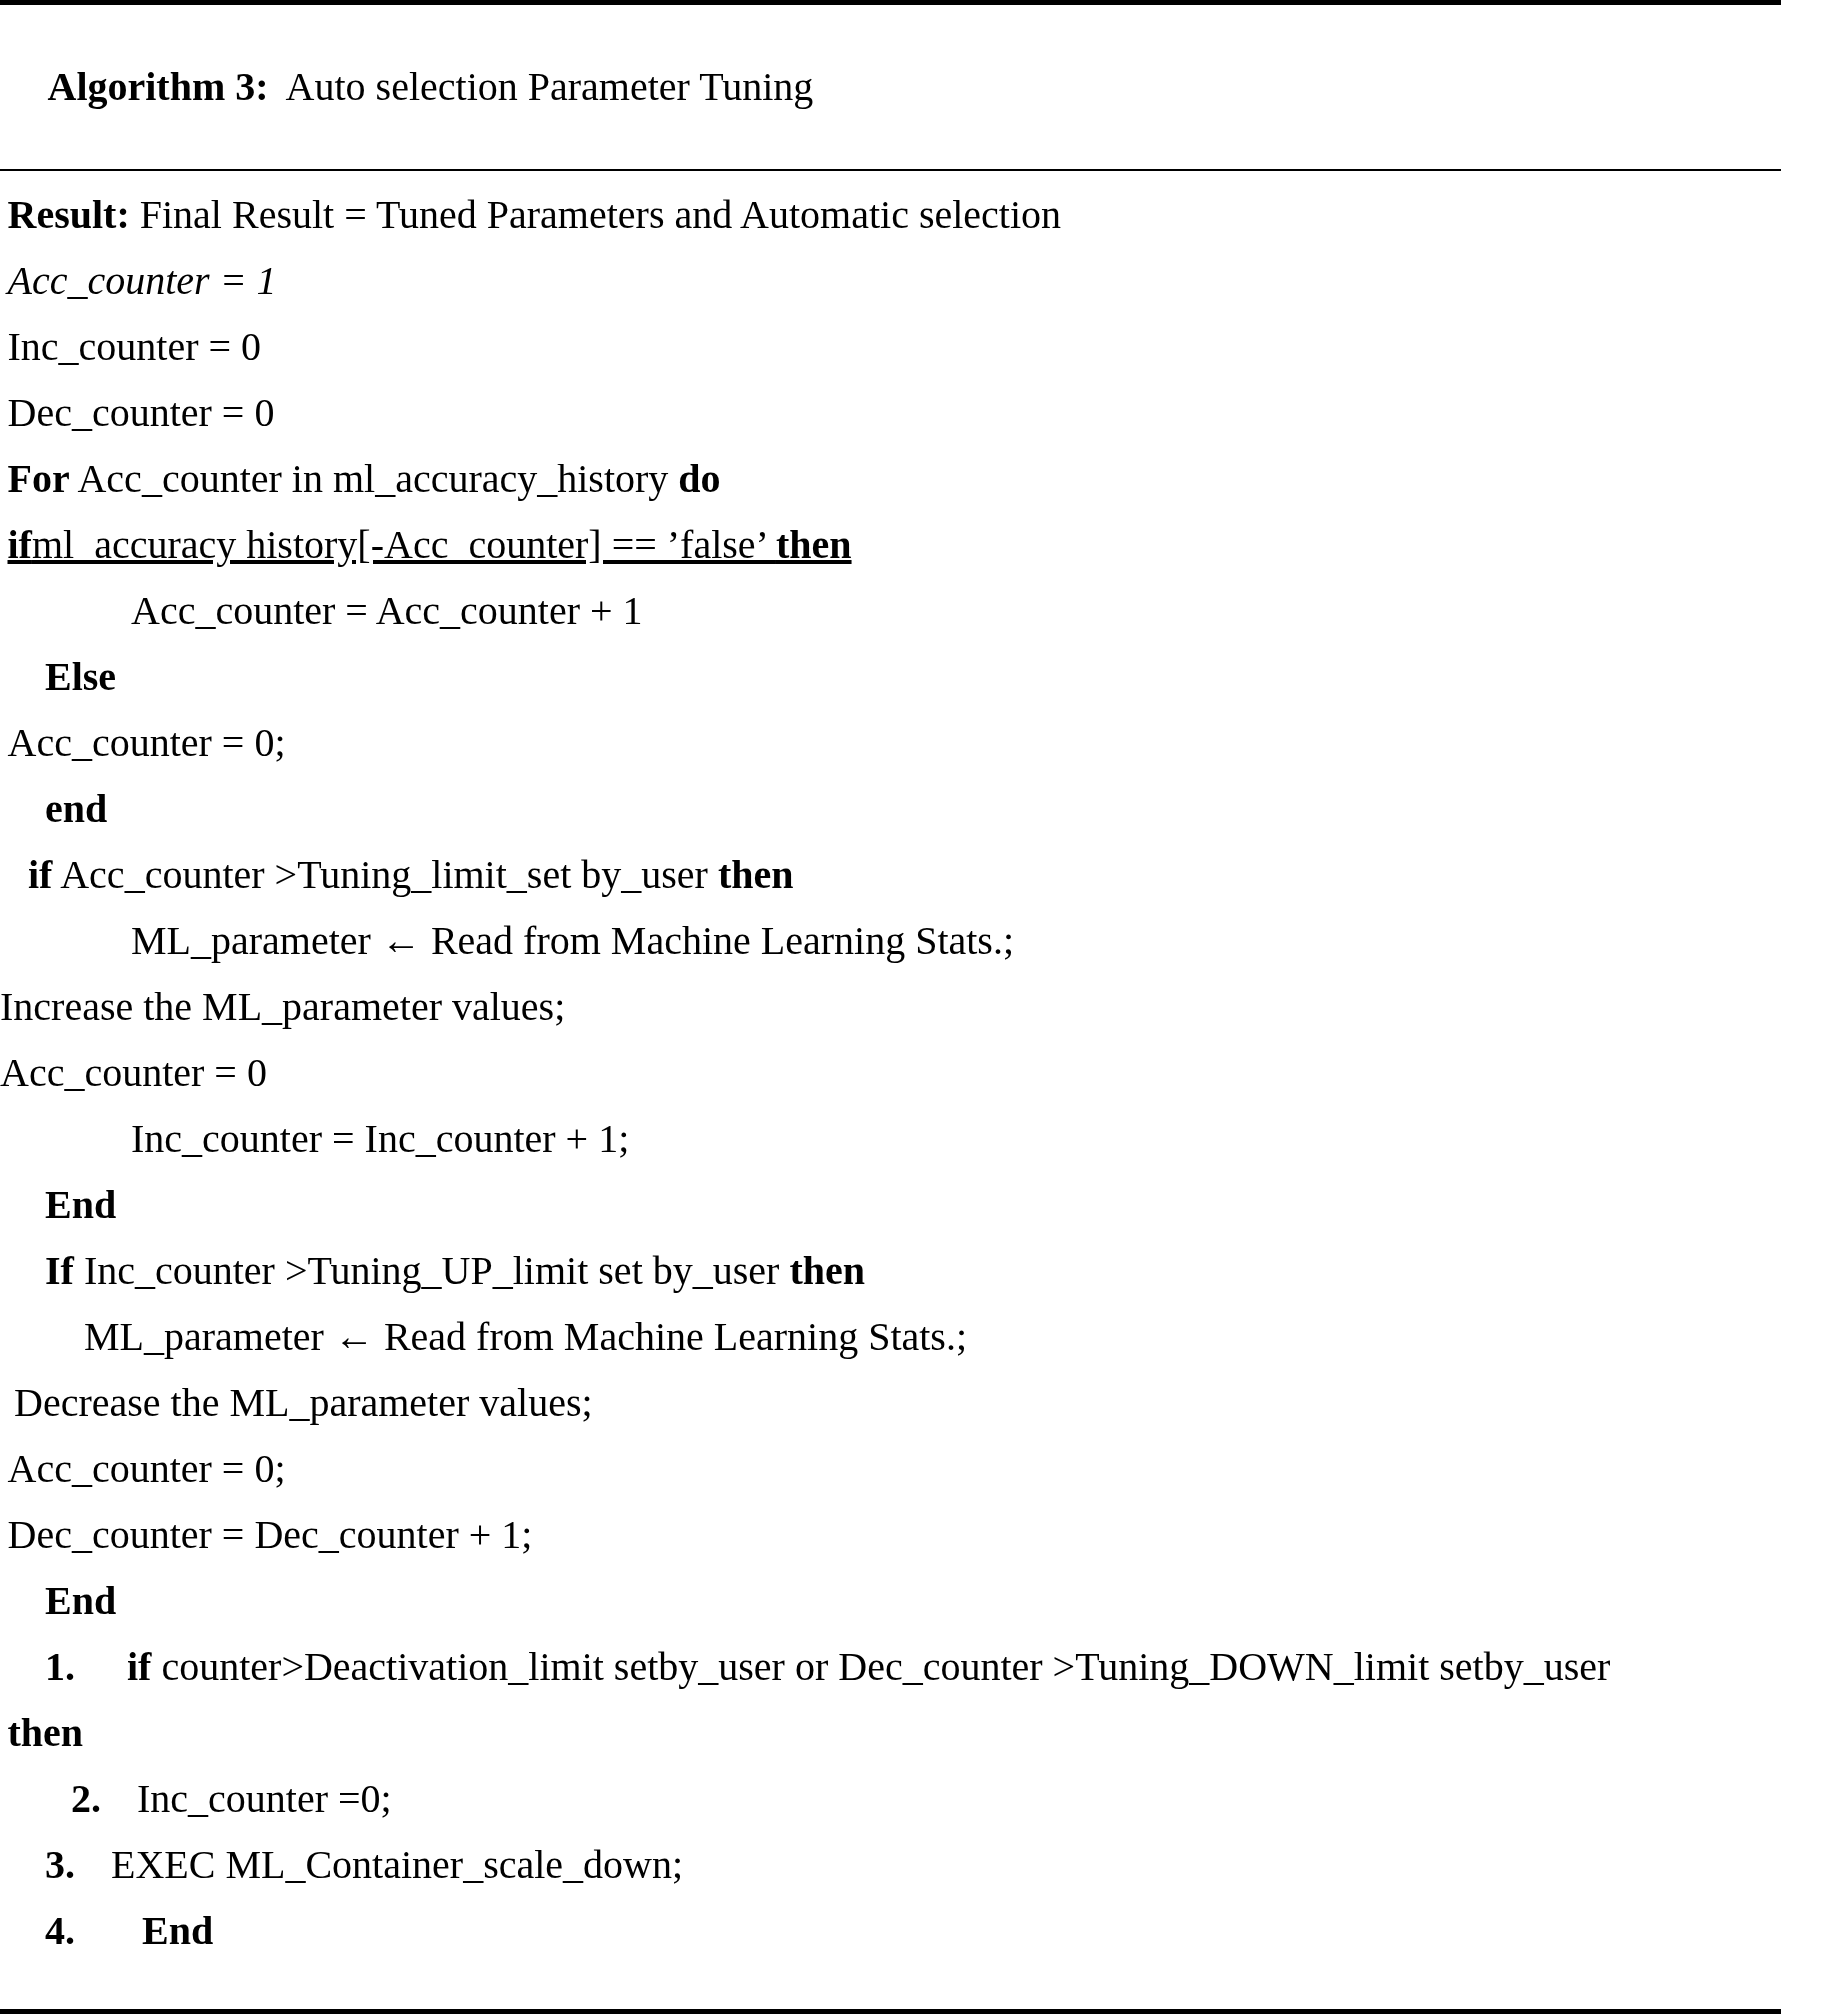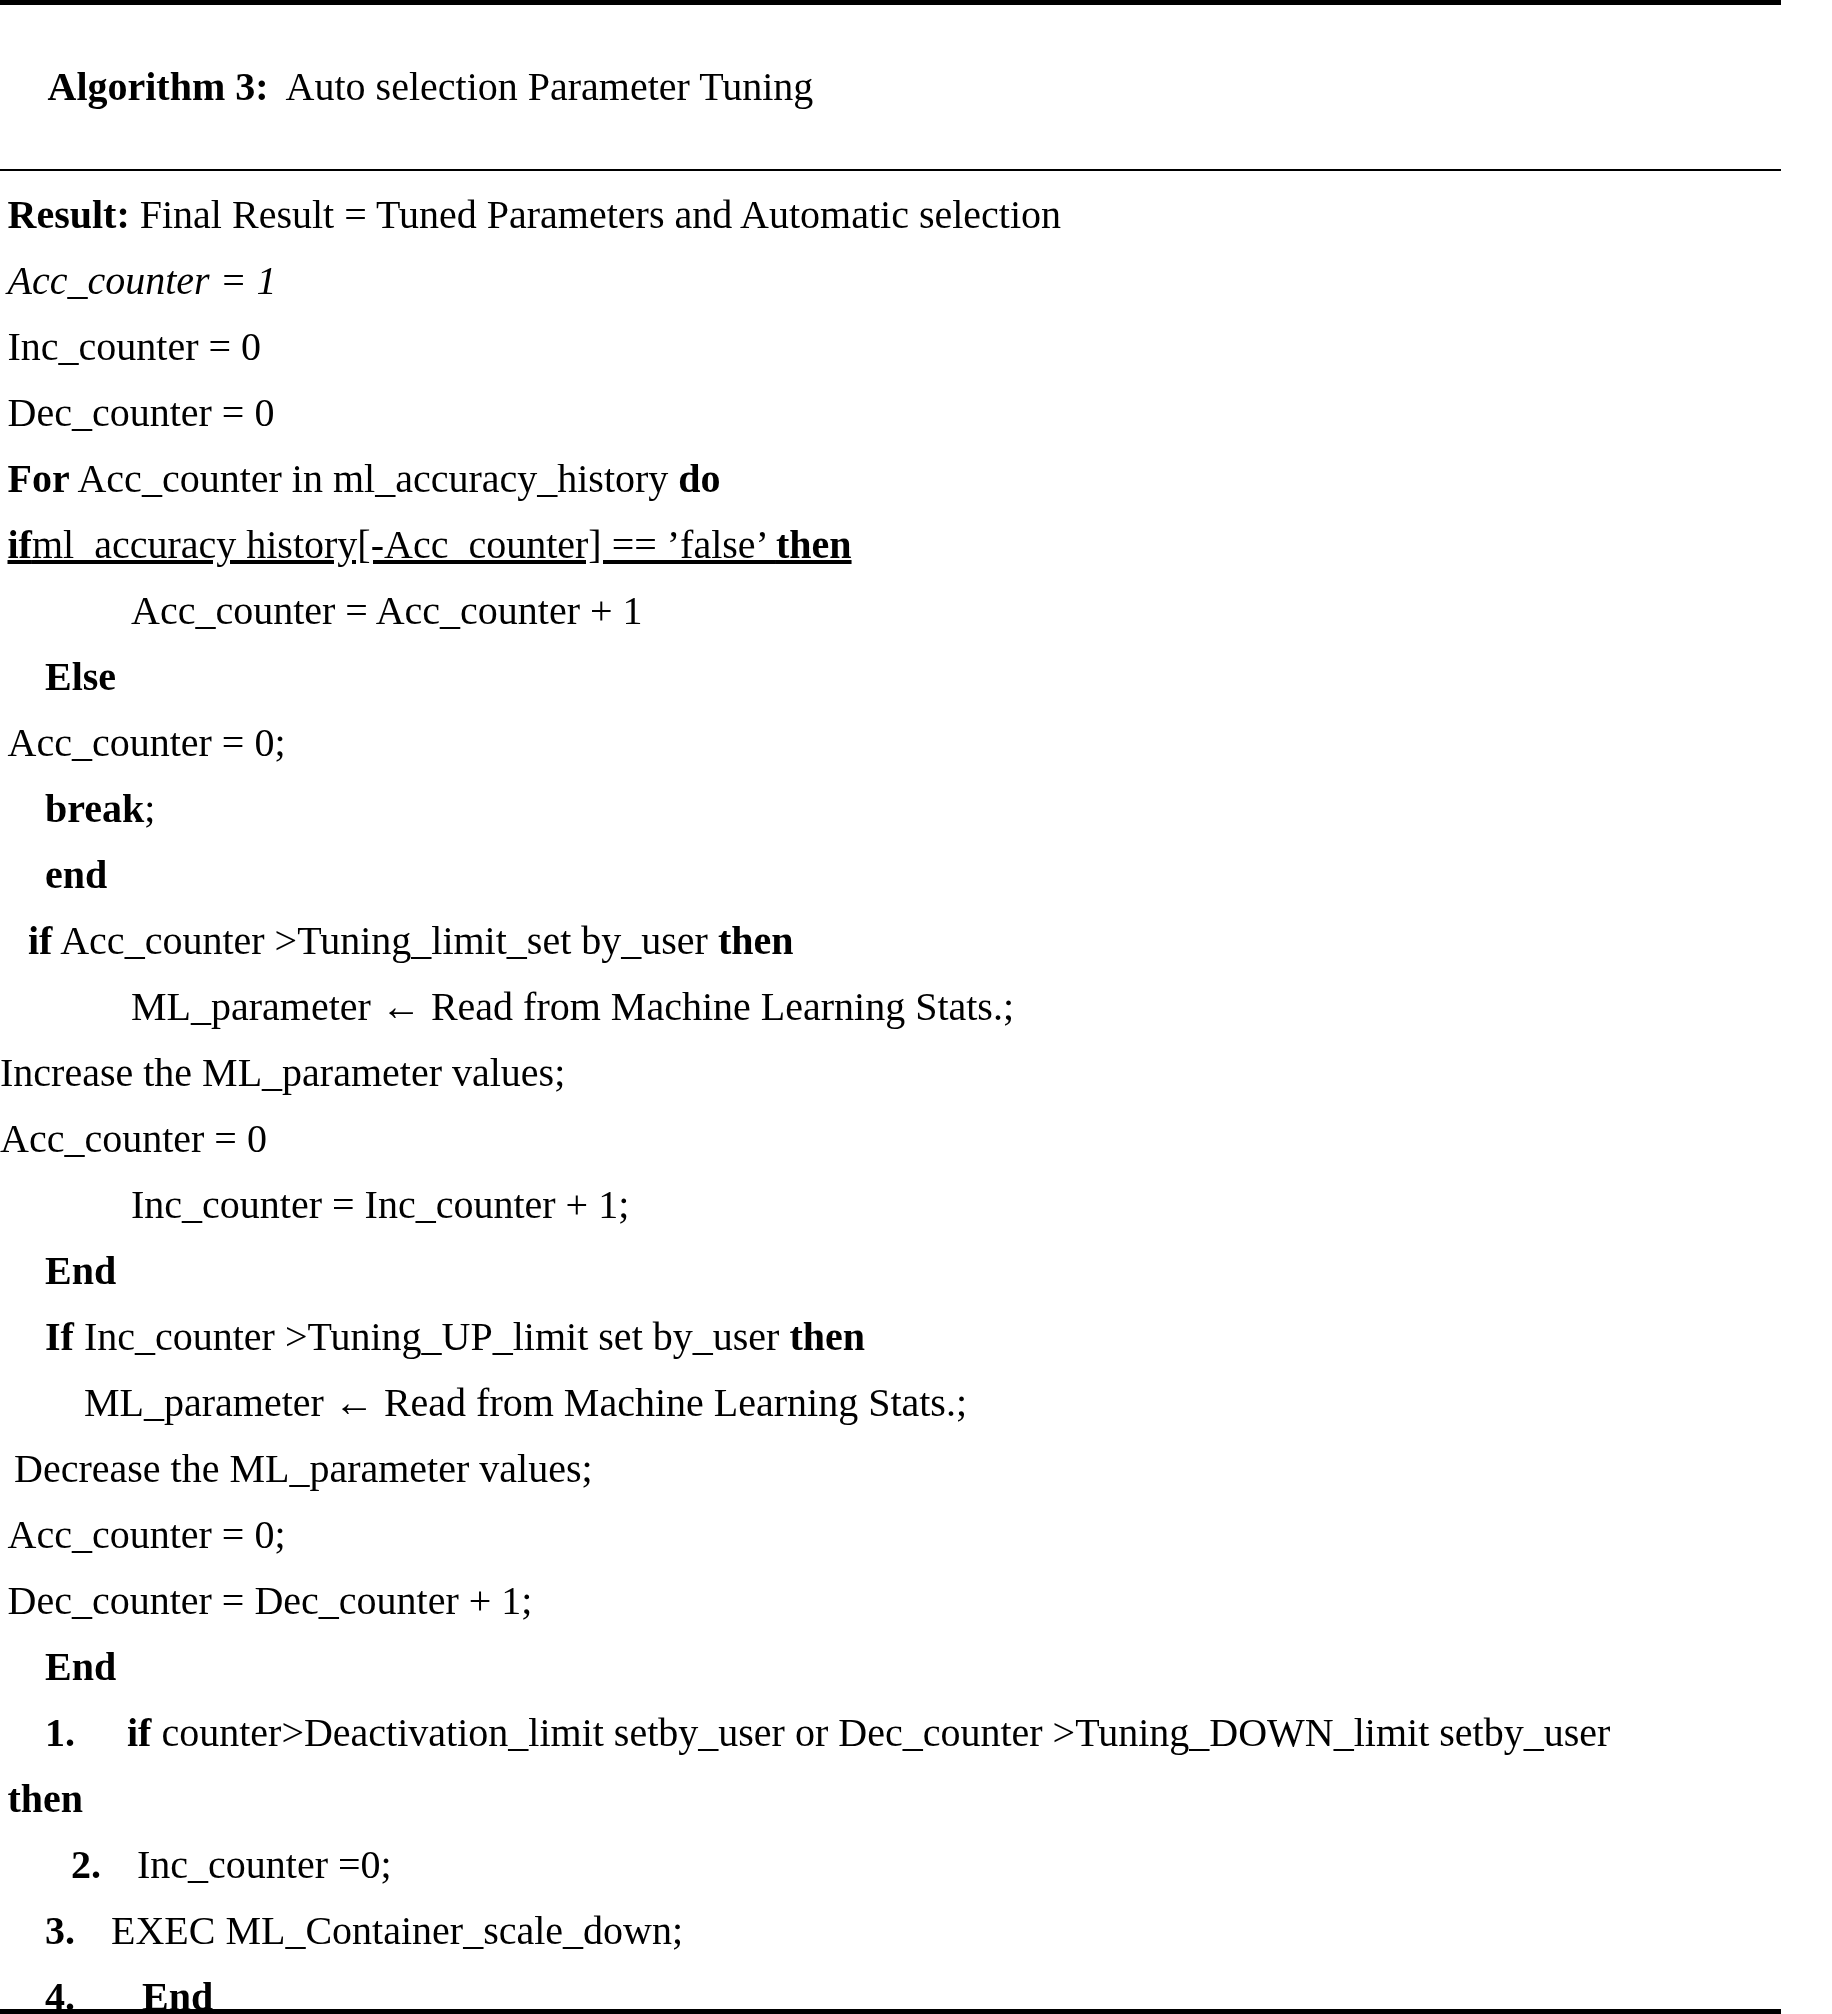--- a/index.html
+++ b/index.html
@@ -64,21 +64,20 @@
   <div class="algo-body" id="lines">
       <div class="line" style="padding-left: 7.5px;"><span class="bold">Result: </span><span>Final Result = Tuned Parameters and Automatic selection</span></div>
       <div class="line" style="padding-left: 7.5px; font-style: italic;"><span>Acc_counter = 1</span></div>
       <div class="line" style="padding-left: 7.5px;"><span>Inc_counter = 0</span></div>
       <div class="line" style="padding-left: 7.5px;"><span>Dec_counter = 0</span></div>
       <div class="line" style="padding-left: 7.5px;"><span class="bold">For</span><span> Acc_counter in ml_accuracy_history </span><span class="bold">do</span></div>
       <div class="line" style="padding-left: 7.5px; text-decoration: underline;"><span class="bold">if</span><span>ml_accuracy history[-Acc_counter] == ’false’ </span><span class="bold">then</span></div>
       <div class="line" style="padding-left: 131px;"><span>Acc_counter = Acc_counter + 1</span></div>
       <div class="line" style="padding-left: 45px;"><span class="bold">Else</span></div>
       <div class="line" style="padding-left: 7.5px;"><span>Acc_counter = 0;</span></div>
-      <div class="line" style="padding-left: 45px;"><span class="bold">break</span><span>;</span></div>
       <div class="line" style="padding-left: 45px;"><span class="bold">end</span></div>
       <div class="line" style="padding-left: 28px;"><span class="bold">if</span><span> Acc_counter &gt;Tuning_limit_set by_user </span><span class="bold">then</span></div>
       <div class="line" style="padding-left: 131px;"><span>ML_parameter ← Read from Machine Learning Stats.;</span></div>
       <div class="line" style=""><span>Increase the ML_parameter values;</span></div>
       <div class="line" style=""><span>Acc_counter = 0</span></div>
       <div class="line" style="padding-left: 131px;"><span>Inc_counter = Inc_counter + 1;</span></div>
       <div class="line" style="padding-left: 45px;"><span class="bold">End</span></div>
       <div class="line" style="padding-left: 45px;"><span class="bold">If</span><span> Inc_counter &gt;Tuning_UP_limit set by_user </span><span class="bold">then</span></div>
       <div class="line" style="padding-left: 84px;"><span>ML_parameter ← Read from Machine Learning Stats.;</span></div>
       <div class="line" style="padding-left: 14px;"><span>Decrease the ML_parameter values;</span></div>

